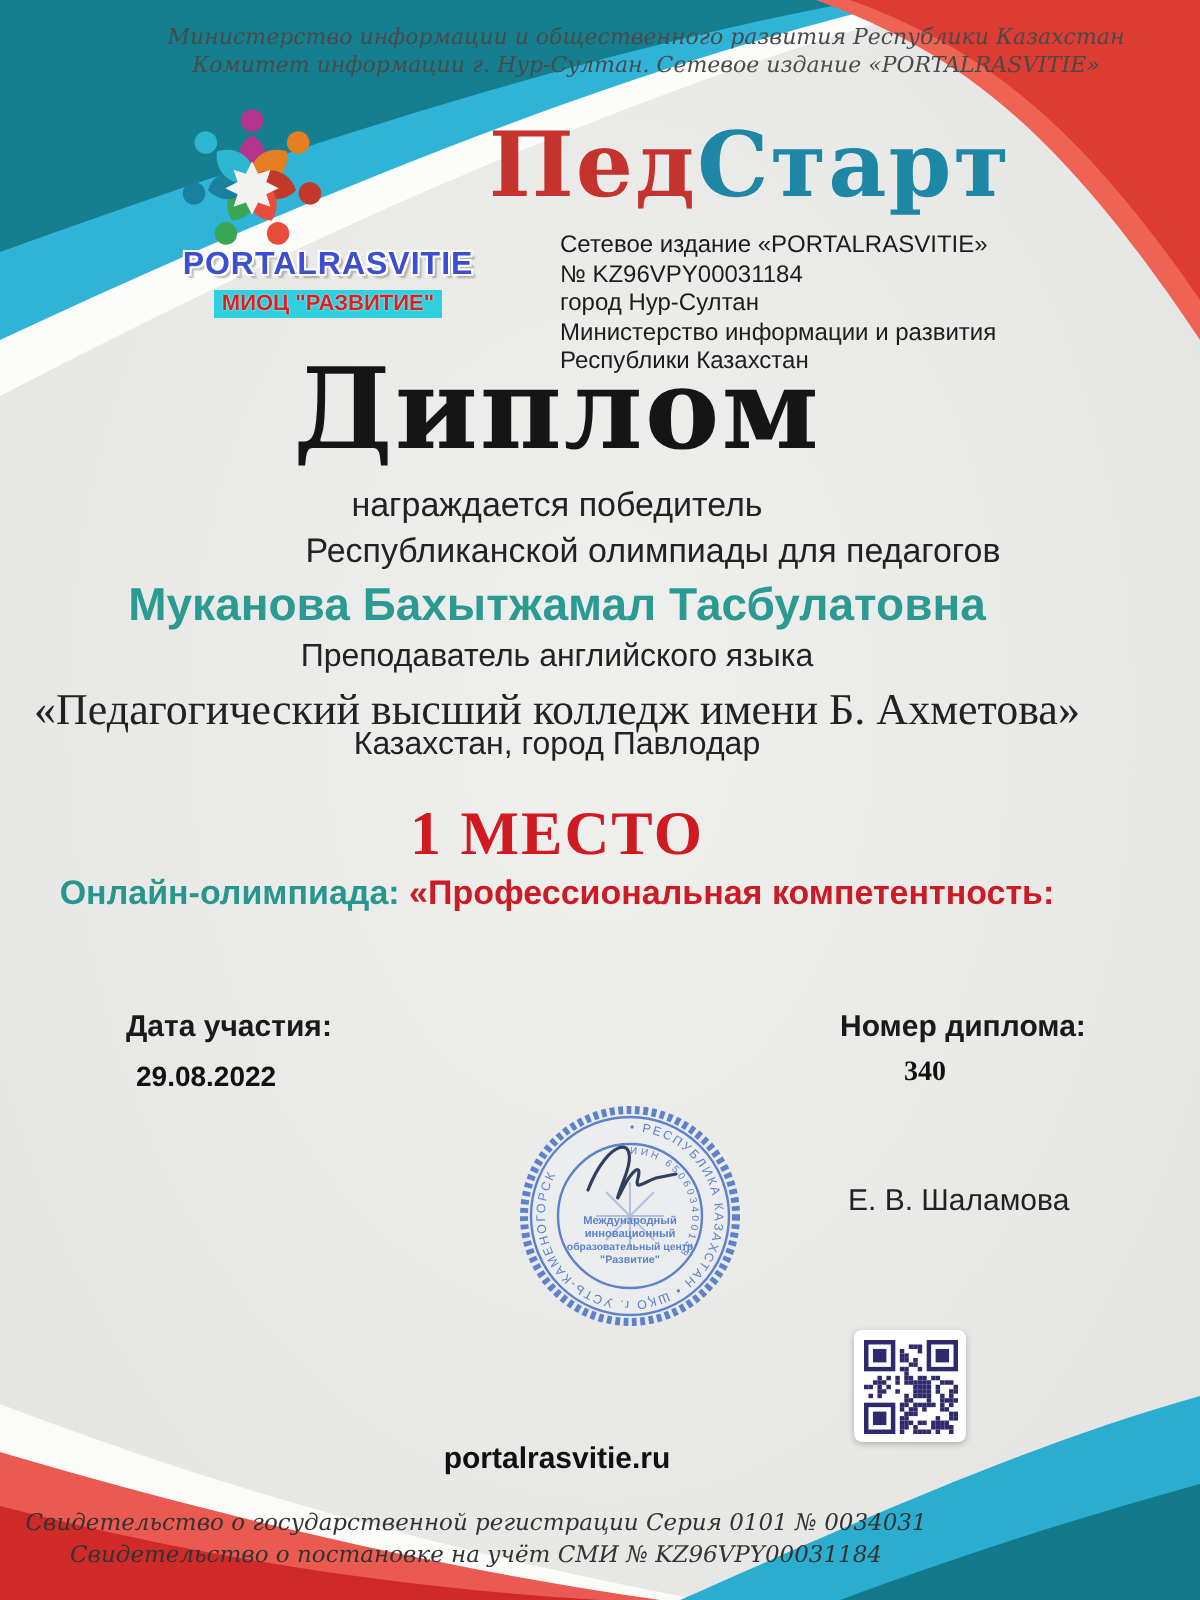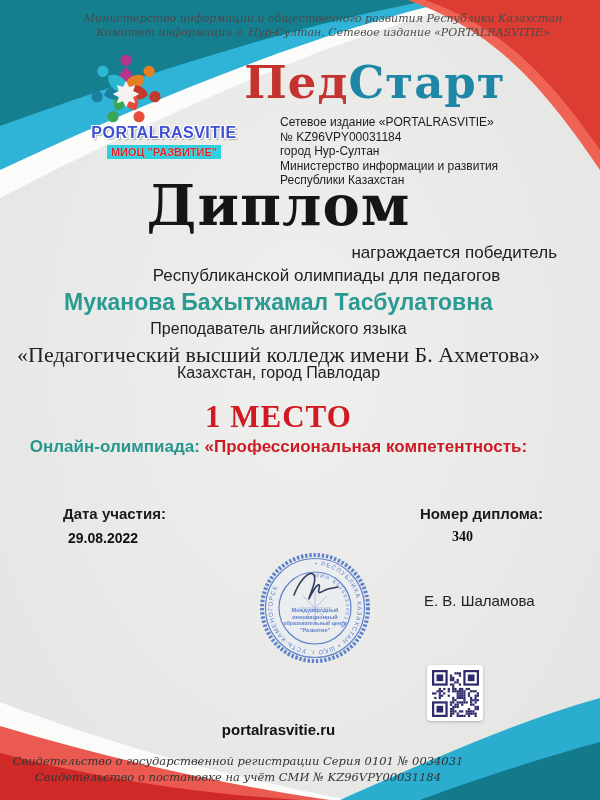--- a/index.html
+++ b/index.html
@@ -19,21 +19,21 @@
   #portal-badge{top:124px;left:88px;width:152px;text-align:center;}
   #portal-badge .big{font-size:16px;font-weight:bold;letter-spacing:.5px;color:#3d4ed1;
     text-shadow:-1px -1px 0 #fff,1px -1px 0 #fff,-1px 1px 0 #fff,1px 1px 0 #fff,2px 2px 1px rgba(60,60,60,.35);}
   #portal-badge .sub{display:inline-block;margin-top:1px;background:#2ecfdf;color:#d92121;font-weight:bold;
     font-size:11px;padding:0 4px;line-height:14px;text-shadow:0 0 1px #fff;}
   
   #issuer{top:115px;left:280px;width:300px;font-size:12px;line-height:14.5px;color:#1c1c1c;}
   
   .center{left:0;width:557px;text-align:center;}
   #title{top:172px;font-family:"DejaVu Serif","Liberation Serif",serif;font-weight:bold;font-size:56px;color:#151515;letter-spacing:1px;}
-  #sub1{top:243px;font-size:17px;color:#222;text-align:right;}
+  #sub1{top:243px;font-size:17px;color:#222;}
   #sub2{top:266px;font-size:17px;color:#222;padding-left:48px;}
   #recipient{top:289px;font-size:23px;font-weight:bold;color:#2a9a93;}
   #position{top:320px;font-size:16px;color:#222;}
   #org{top:342px;font-size:22px;color:#222;font-family:Liberation Serif, serif;}
   #loc{top:364px;font-size:16px;color:#222;}
   #place{top:399px;font-family:"Liberation Serif",serif;font-weight:bold;font-size:31px;color:#d01920;letter-spacing:1px;}
   #olymp1{top:437px;font-size:17px;font-weight:bold;}
   #olymp2{top:461px;font-size:17px;font-weight:bold;color:#cc1b24;}
   #olymp1 .lbl{color:#27968e;} #olymp1 .ttl{color:#cc1b24;}
   

